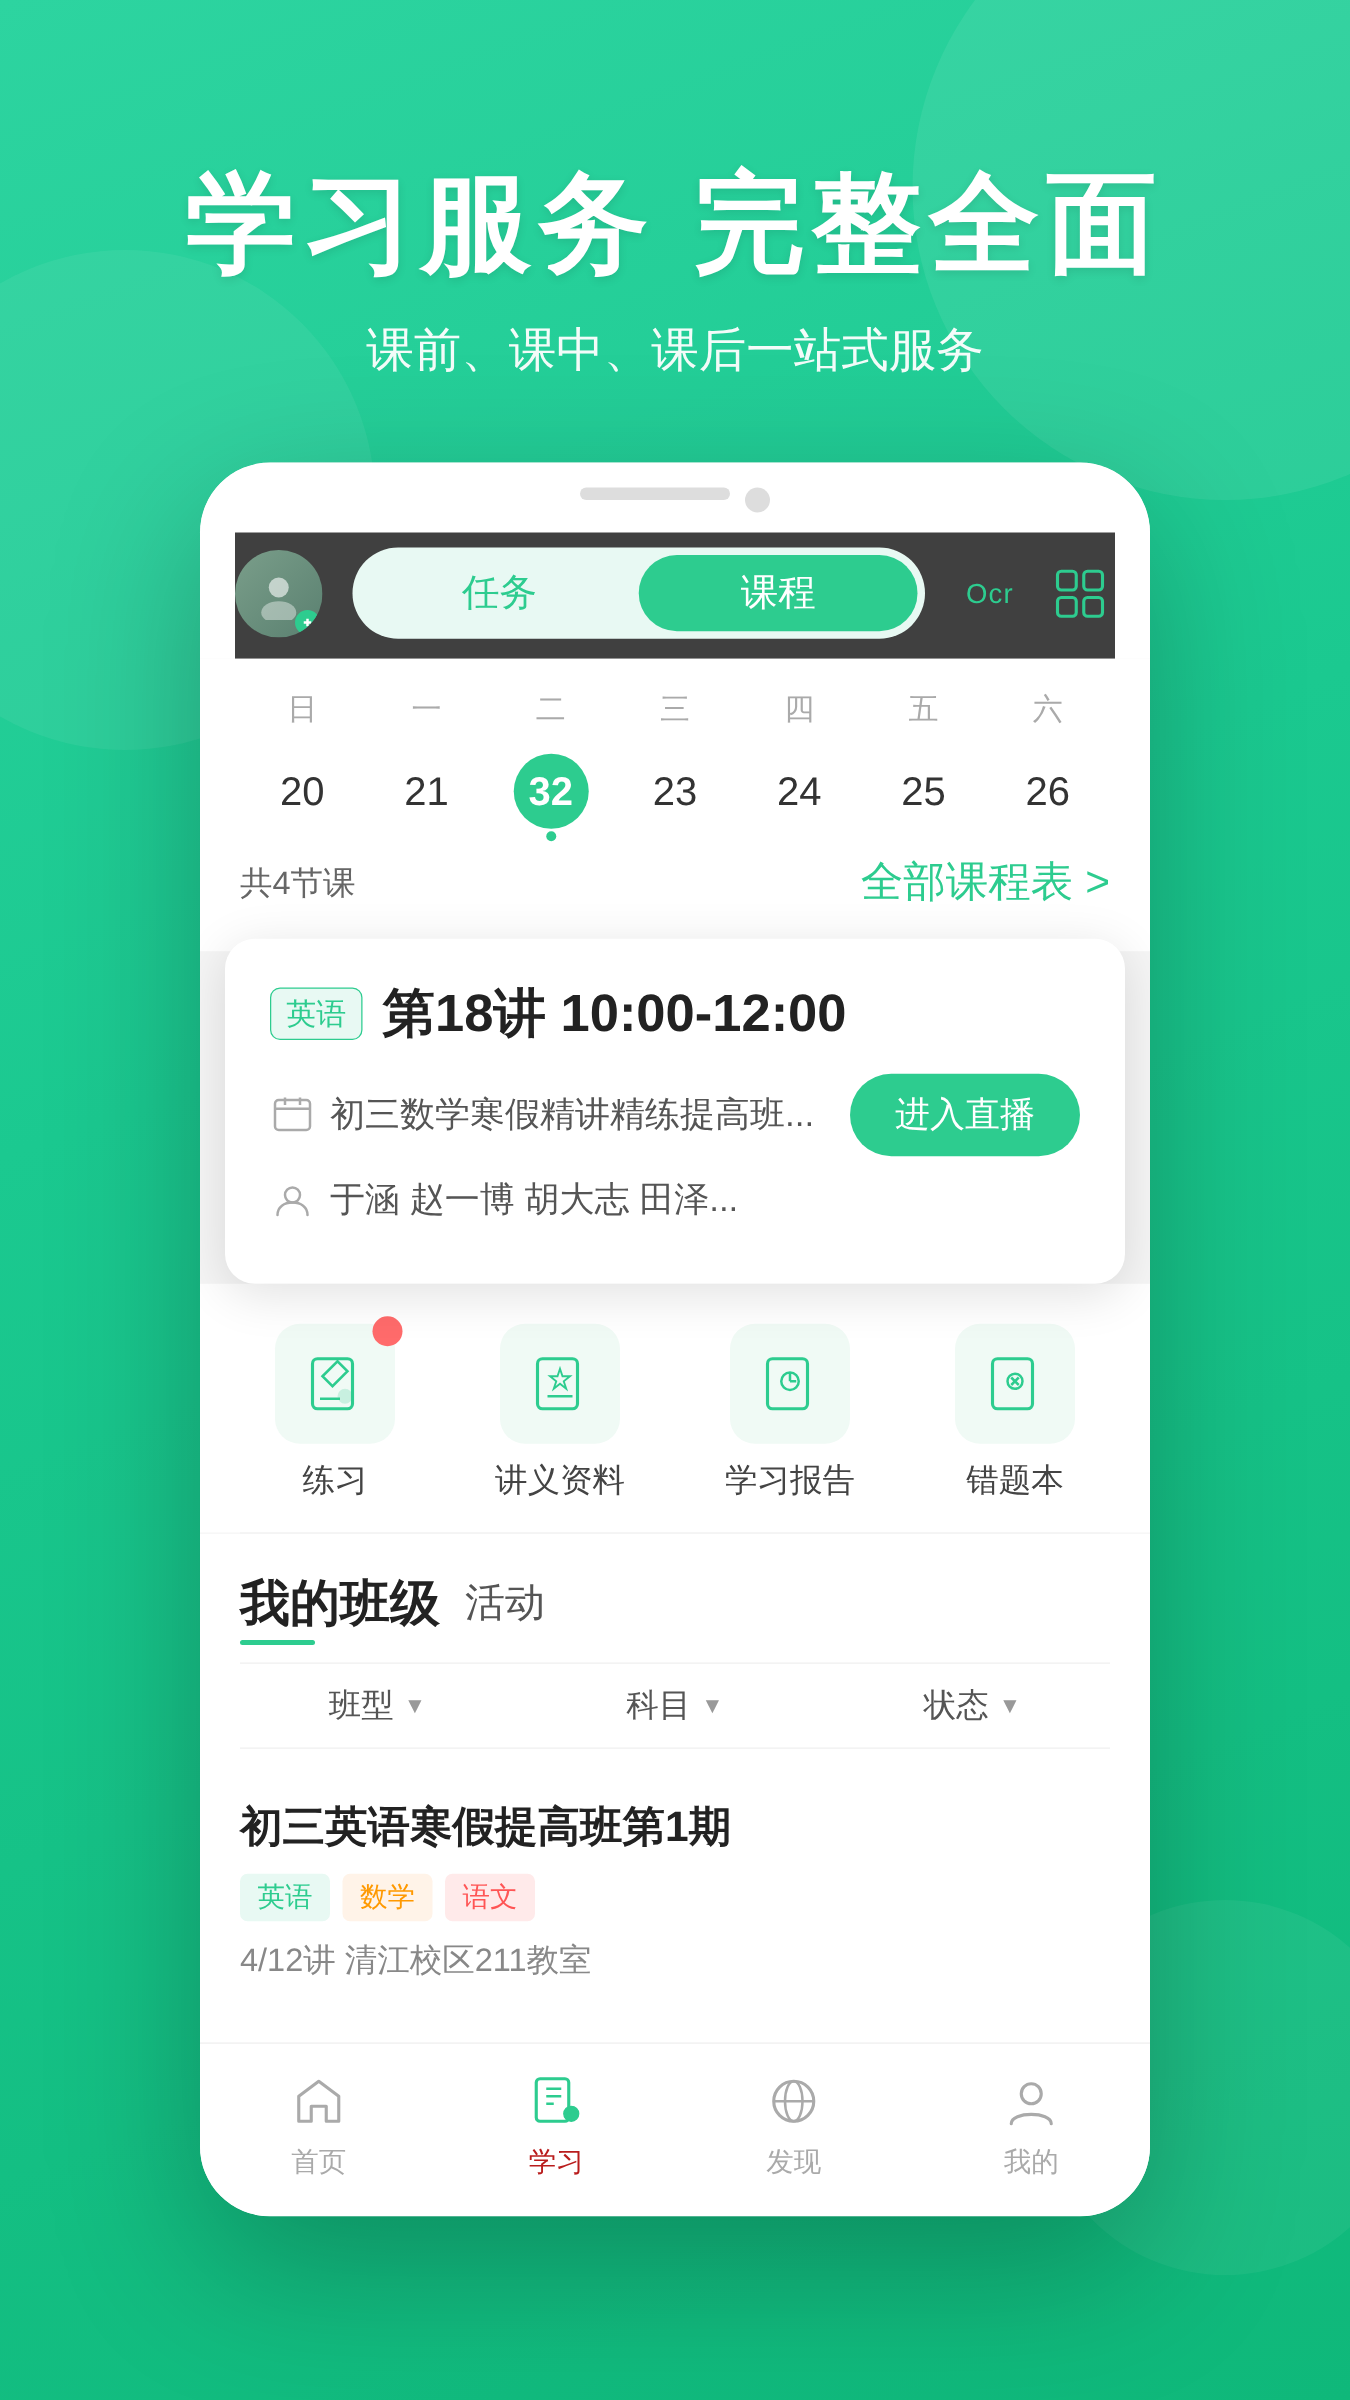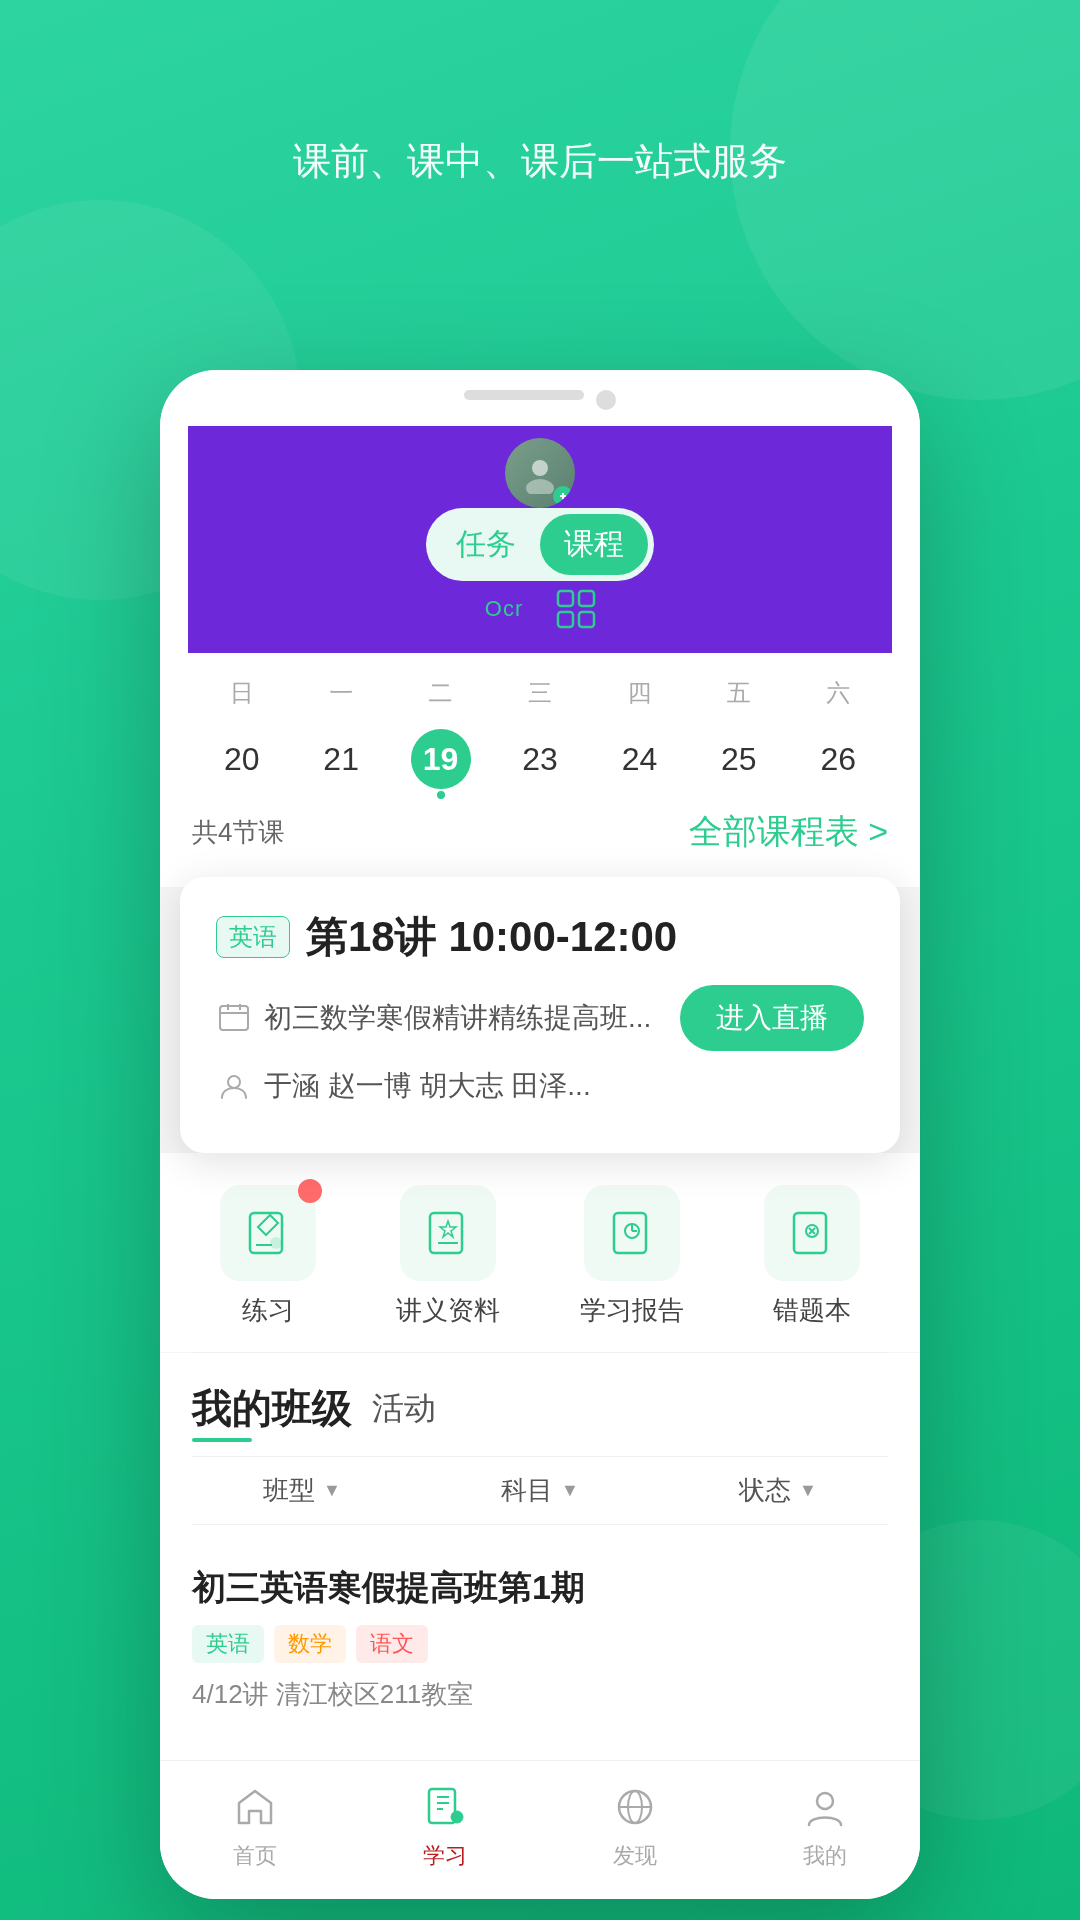--- a/index.html
+++ b/index.html
@@ -72,22 +72,21 @@
       background: #ddd;
       border-radius: 50%;
       margin-left: 12px;
     }
 
     
     .nav-bar {
       display: flex;
       align-items: center;
       padding: 12px 0 16px;
-      background: #6d28d9;
-      flex-direction: column;
+      background: #404040;
     }
     .avatar {
       width: 70px;
       height: 70px;
       border-radius: 50%;
       background: #8ab4a0;
       overflow: hidden;
       position: relative;
       flex-shrink: 0;
     }
@@ -488,20 +487,21 @@
     }
   </style>
 </head>
 <body>
 
 <div class="blob1"></div>
 <div class="blob2"></div>
 <div class="blob3"></div>
 
 <div class="hero-section">
+  <div class="hero-title">学习服务  完整全面</div>
   <div class="hero-subtitle">课前、课中、课后一站式服务</div>
 </div>
 
 <div class="phone-container">
 
   <div class="phone-top-bar">
     <div class="phone-notch-area">
       <div class="phone-notch"></div>
       <div class="phone-camera"></div>
     </div>
@@ -552,21 +552,21 @@
       <div class="weekday">二</div>
       <div class="weekday">三</div>
       <div class="weekday">四</div>
       <div class="weekday">五</div>
       <div class="weekday">六</div>
     </div>
 
     <div class="calendar-dates">
       <div class="date-cell">20</div>
       <div class="date-cell">21</div>
-      <div class="date-cell today">19</div>
+      <div class="date-cell today">32</div>
       <div class="date-cell">23</div>
       <div class="date-cell">24</div>
       <div class="date-cell">25</div>
       <div class="date-cell">26</div>
     </div>
 
     <div class="calendar-footer">
       <span class="class-count">共4节课</span>
       <span class="view-all">全部课程表 &gt;</span>
     </div>

